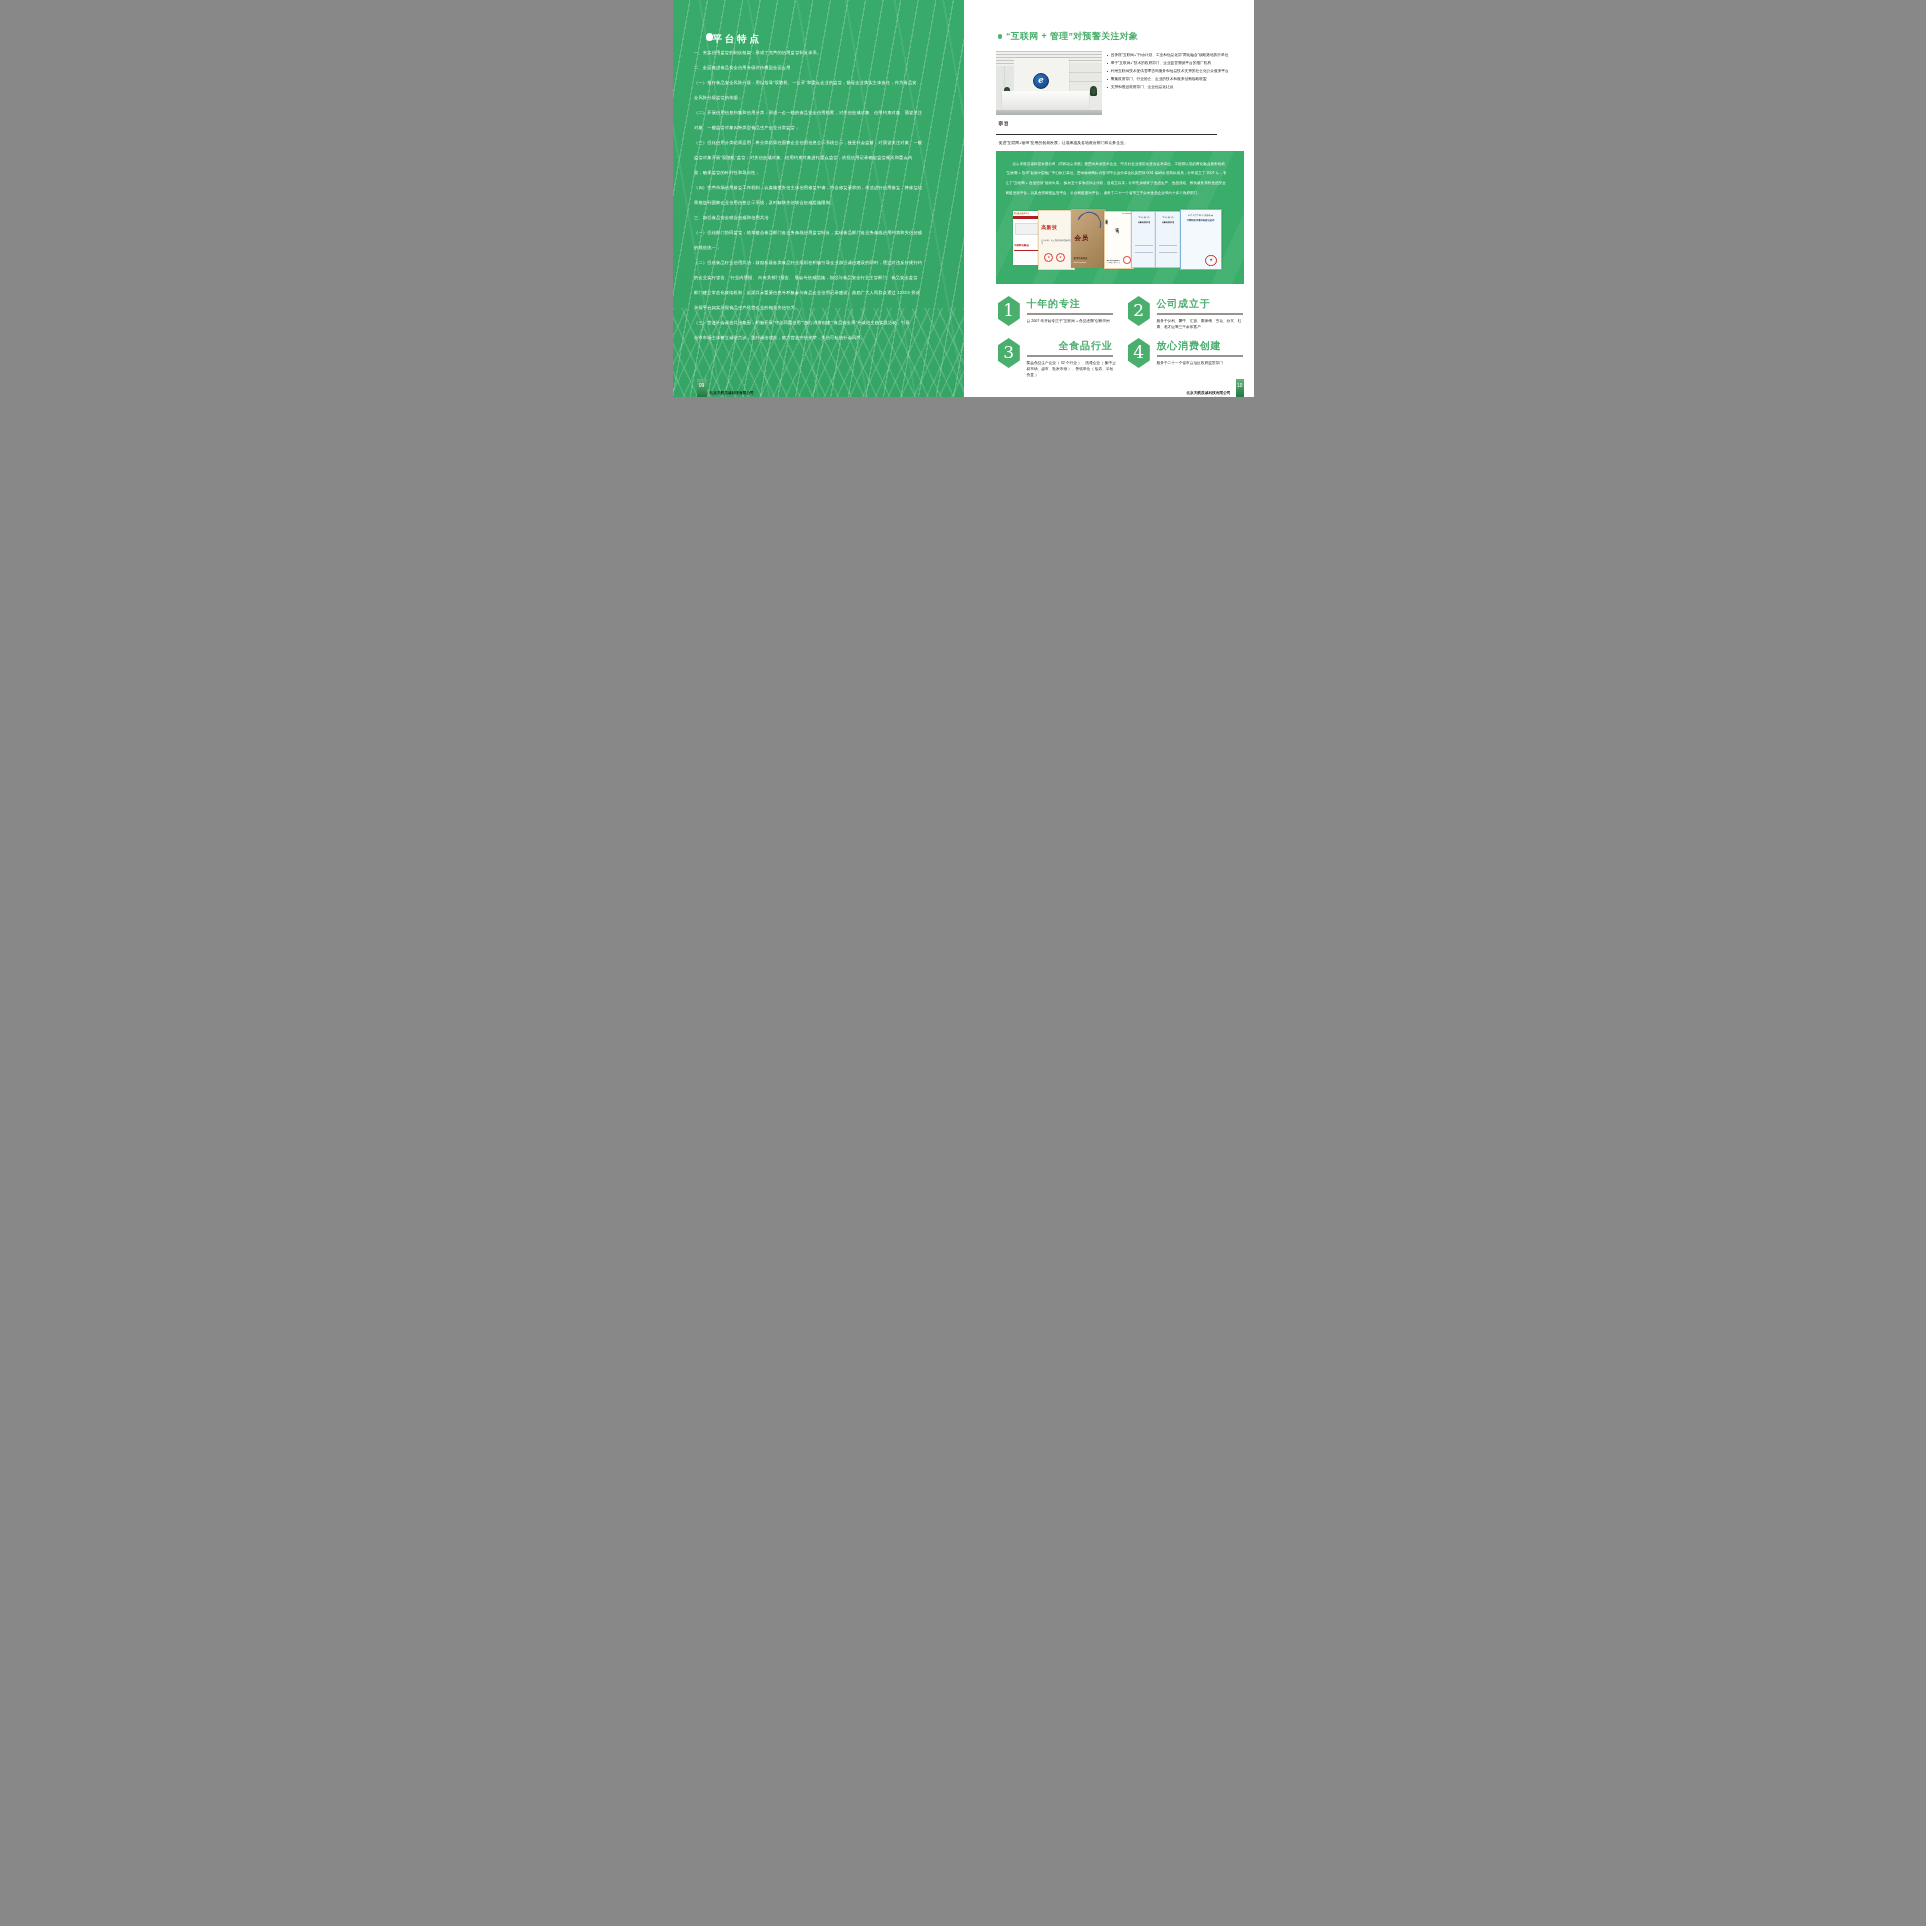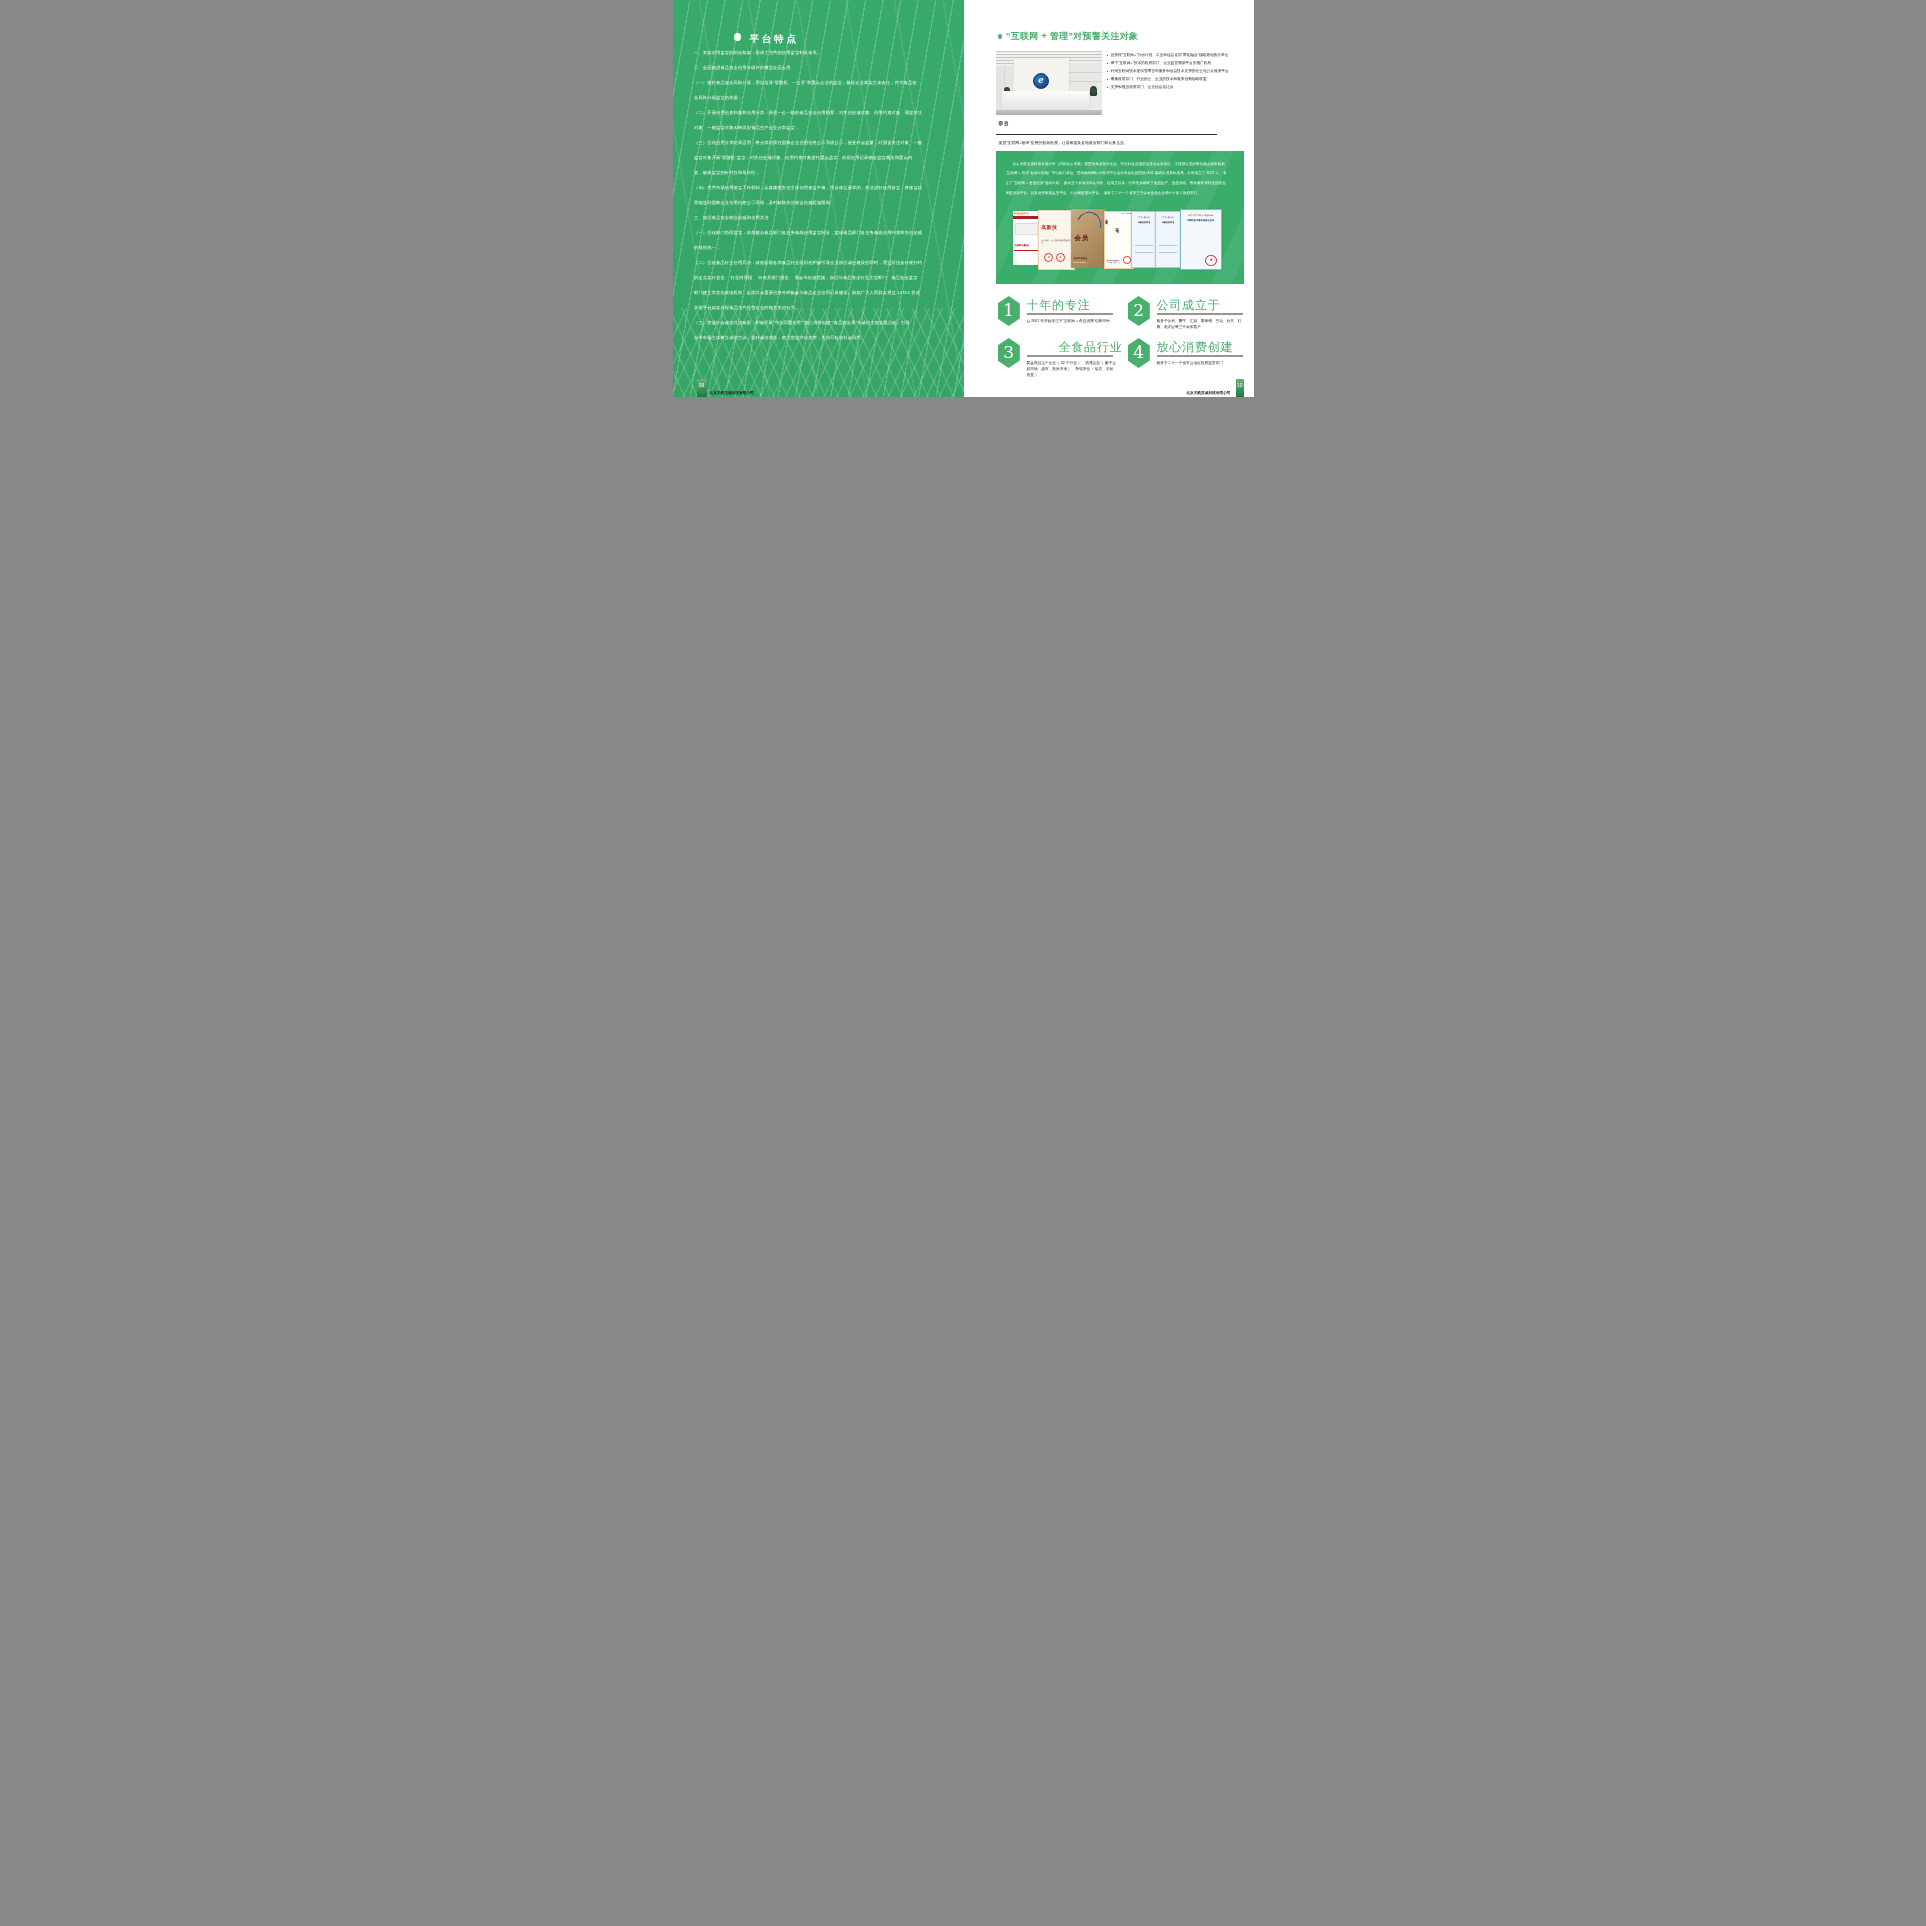--- a/index.html
+++ b/index.html
@@ -8,21 +8,21 @@
   
   .page-left{position:absolute;left:0;top:0;width:291px;height:397px;
     background:
       repeating-linear-gradient(100deg, rgba(255,255,255,0) 0 16px, rgba(255,255,255,.20) 16px 17.3px),
       repeating-linear-gradient(80deg, rgba(255,255,255,0) 0 46px, rgba(255,255,255,.08) 46px 48px),
       linear-gradient(#38aa6a,#35a565);}
   .lp-chevrons{position:absolute;left:0;right:0;bottom:0;height:89px;opacity:.45;pointer-events:none;
     background:
       repeating-linear-gradient(65deg, rgba(255,255,255,0) 0 10px, rgba(255,255,255,.30) 10px 11.6px),
       repeating-linear-gradient(-65deg, rgba(255,255,255,0) 0 10px, rgba(255,255,255,.30) 10px 11.6px);}
-  .lp-header{position:absolute;left:33px;top:33px;display:flex;gap:9px;margin-left:28px;}
+  .lp-header{position:absolute;left:33px;top:33px;display:flex;gap:0;}
   .lp-dot{width:7px;height:7.7px;border-radius:50%;background:#fff;}
   .lp-title{margin:0;font-size:9.6px;font-weight:bold;color:#fff;letter-spacing:2.7px;}
   .lp-body{position:absolute;left:21.6px;top:50px;width:267px;}
   .lp-line{margin:0;height:15px;font-size:4.2px;color:#fff;letter-spacing:0.2px;white-space:nowrap;overflow:hidden;}
   .lp-footer-company{position:absolute;left:37px;top:390px;font-size:3.7px;font-weight:bold;color:#15241a;}
   .lp-footer-site{position:absolute;left:37px;top:396px;font-size:3.7px;color:#15241a;}
   .pagenum-bar{position:absolute;bottom:0;width:10px;height:17.7px;
     background:linear-gradient(180deg,#63b47a,#1f7a40);color:#fff;
     font-size:5px;text-align:center;line-height:13px;}
   .pagenum-bar.left{left:24px;}
@@ -108,21 +108,21 @@
   .c7 .org{position:absolute;left:0;right:0;top:3.9px;text-align:center;font-size:2.1px;color:#333;}
   .c7 .t{position:absolute;left:0;right:0;top:8.5px;text-align:center;font-size:2.3px;font-weight:bold;color:#17365c;}
   .c7 .rows{position:absolute;left:3.9px;right:3.9px;top:16px;height:25.4px;
       background:repeating-linear-gradient(to bottom,#b9c6d2 0 0.4px,transparent 0.4px 3.5px);}
   .c7 .seal{position:absolute;right:3.9px;bottom:3.1px;width:9.2px;height:9.2px;border-radius:50%;
       border:0.8px solid #c5271f;color:#c5271f;font-size:4.2px;text-align:center;line-height:8.5px;}
   
   .stat .hex{position:absolute;width:22.3px;height:30px;background:#4aae6d;
     clip-path:polygon(50% 0,100% 25%,100% 75%,50% 100%,0 75%,0 25%);
     color:#fff;font-family:"DejaVu Serif",serif;font-size:17px;text-align:center;line-height:29px;}
-  .stat .st-title{position:absolute;margin:0;font-size:12px;font-weight:normal;color:#4aae6d;letter-spacing:0.8px;}
+  .stat .st-title{position:absolute;margin:0;font-size:10px;font-weight:bold;color:#4aae6d;letter-spacing:0.8px;}
   .stat .st-rule{position:absolute;width:86px;height:1.5px;background:#9a948f;}
   .stat .st-desc{position:absolute;width:90px;font-size:3.7px;line-height:5.8px;color:#1e1e1e;}
   .s1 .hex{left:34px;top:296px;} .s1 .st-title{left:63px;top:297px;}
   .s1 .st-rule{left:63px;top:313px;} .s1 .st-desc{left:63px;top:319px;}
   .s2 .hex{left:164px;top:296px;} .s2 .st-title{left:193px;top:297px;}
   .s2 .st-rule{left:193px;top:313px;} .s2 .st-desc{left:193px;top:319px;}
   .s3 .hex{left:34px;top:338px;} .s3 .st-title{left:63px;top:339px;margin-left:32px;}
   .s3 .st-rule{left:63px;top:355px;} .s3 .st-desc{left:63px;top:361px;}
   .s4 .hex{left:164px;top:338px;} .s4 .st-title{left:193px;top:339px;}
   .s4 .st-rule{left:193px;top:355px;} .s4 .st-desc{left:193px;top:361px;}

